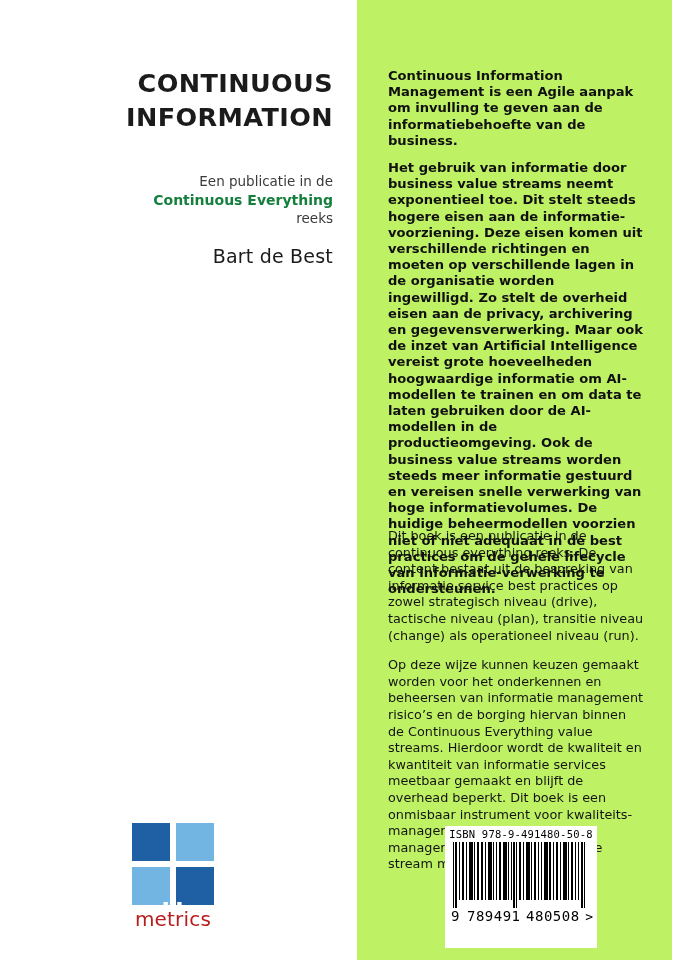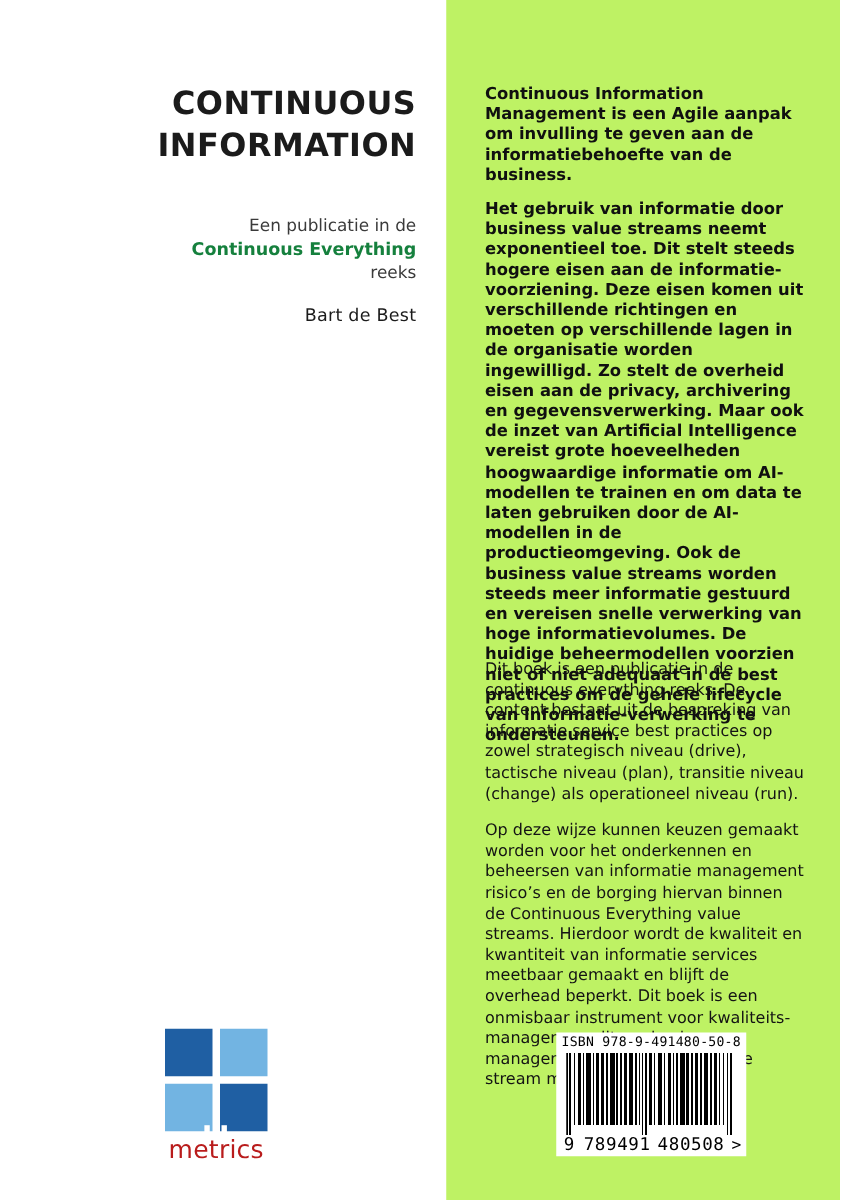--- a/index.html
+++ b/index.html
@@ -58,21 +58,21 @@
   }
   #series-block .series-pre,
   #series-block .series-post { display: block; }
 
   #author-name {
     position: absolute;
     left: 0;
     top: 245px;
     width: 333px;
     text-align: right;
-    font-size: 14px;
+    font-size: 19px;
     color: #1b1b1b;
     letter-spacing: 0.2px;
   }
 
   
   #publisher-logo {
     position: absolute;
     left: 132px;
     top: 823px;
     width: 82px;
@@ -149,21 +149,21 @@
     color: #141414;
   }
   #blurb-regular p { margin: 0 0 13px 0; }
 
   
   #barcode-box {
     position: absolute;
     left: 88px;
     top: 826px;
     width: 152px;
-    height: 99px;
+    height: 122px;
     background: #ffffff;
     padding: 0;
   }
   #isbn-text {
     position: absolute;
     left: 0;
     top: 2px;
     width: 152px;
     text-align: center;
     font-family: "DejaVu Sans Mono", monospace;

